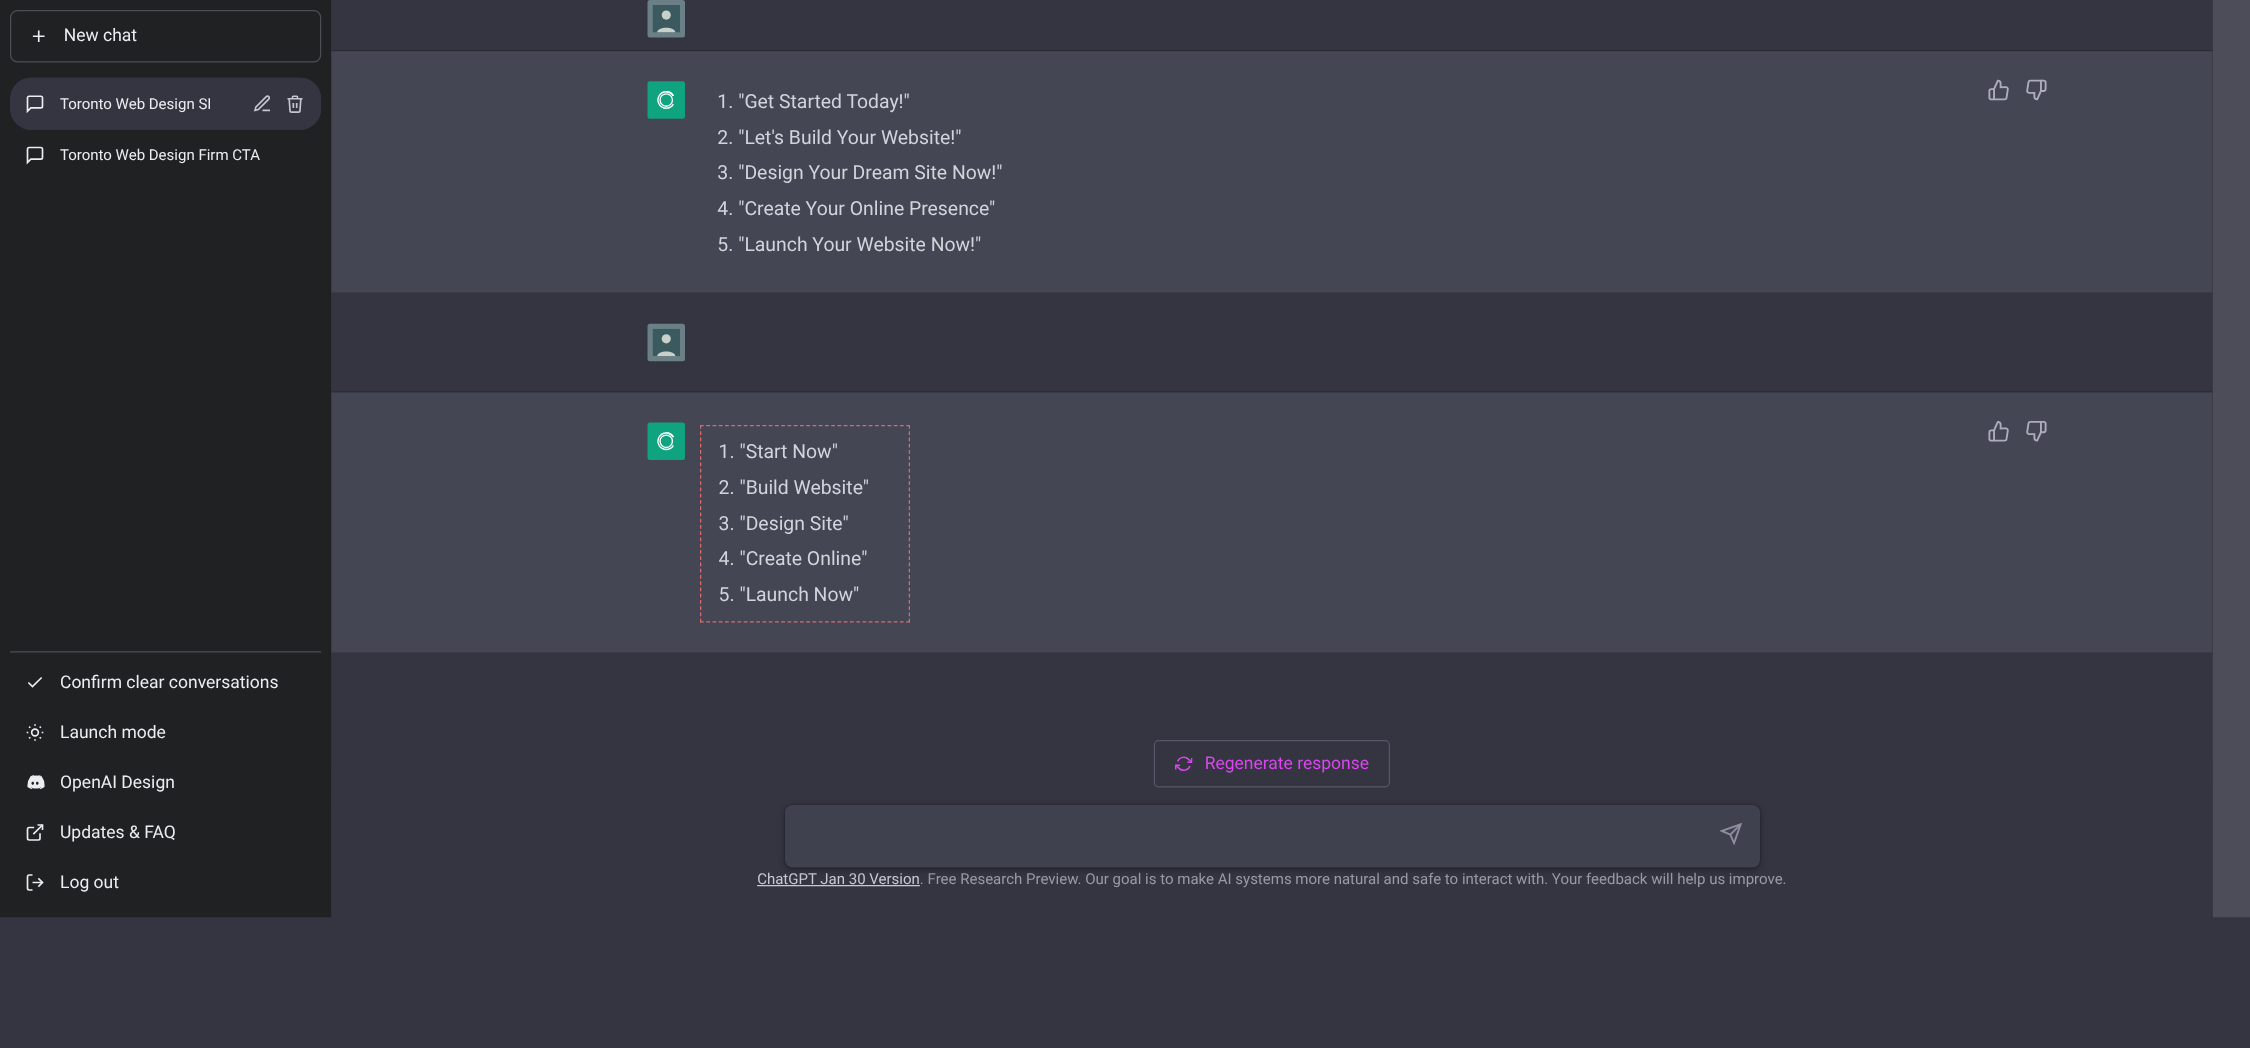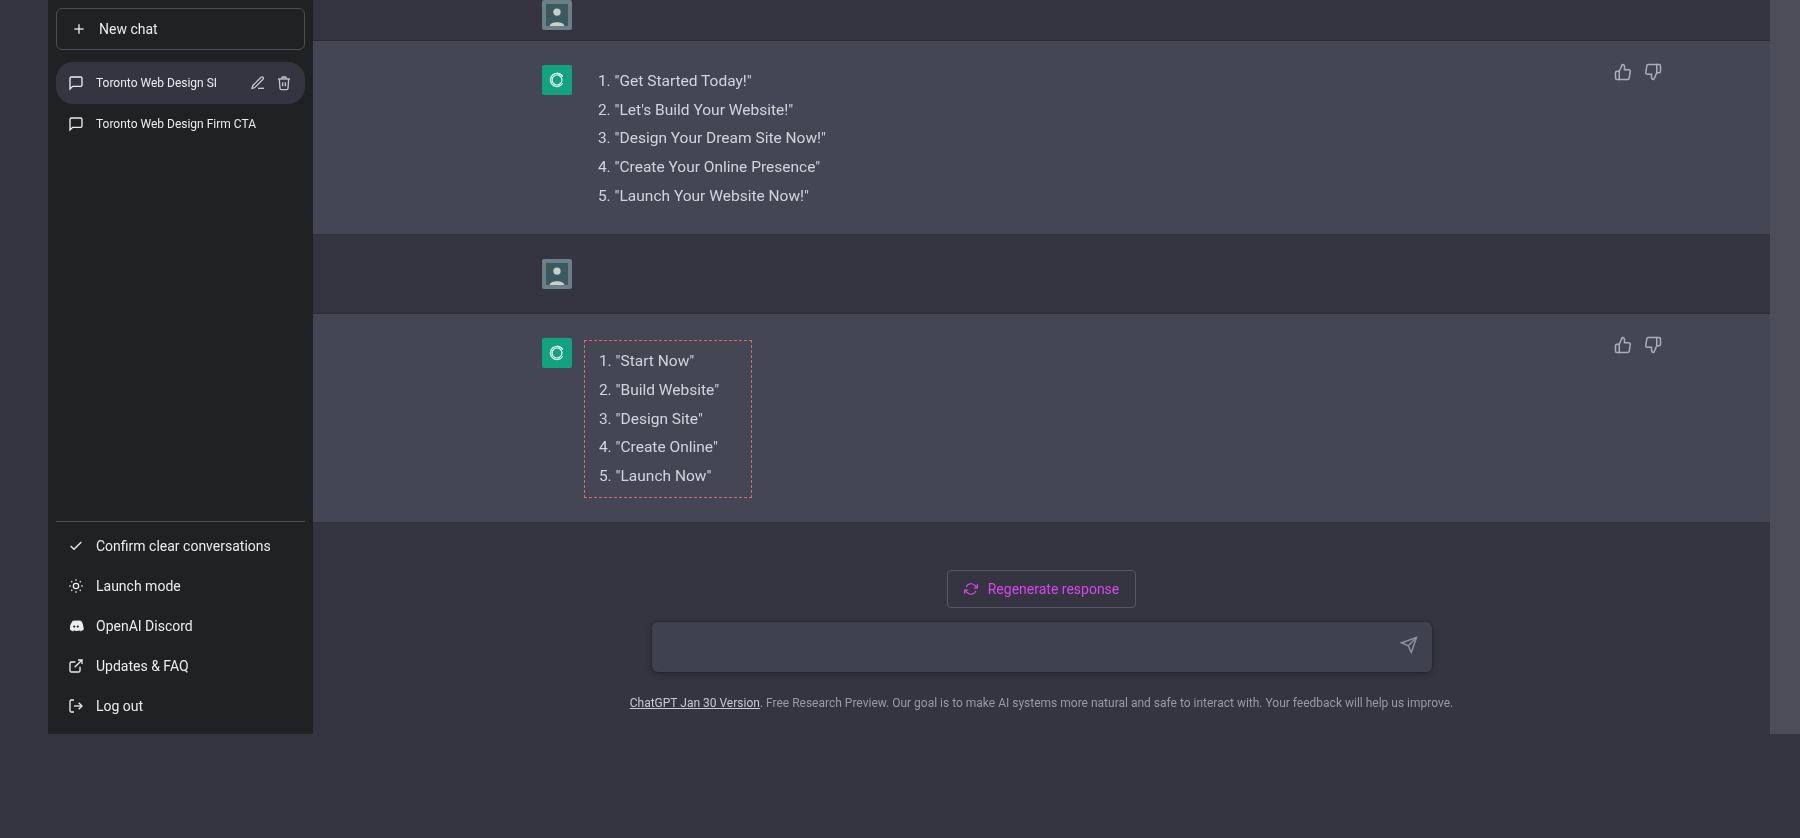--- a/index.html
+++ b/index.html
@@ -1,17 +1,17 @@
 <!DOCTYPE html>
 <html><head>
 <meta charset="utf-8">
 <style>
   * { margin:0; padding:0; box-sizing:border-box; font-family: -apple-system, "Segoe UI", Roboto, Helvetica, Arial, sans-serif; }
   html,body { height:100%; background:#343541; color:#d1d5db; }
-  .app { display:flex; height:734px; width:1800px; overflow:hidden;padding-left:48px; }
+  .app { display:flex; height:734px; width:1800px; overflow:hidden; }
   
   .sidebar { width:265px; background:#202123; display:flex; flex-direction:column; padding:8px; }
   .new-chat { display:flex; align-items:center; gap:12px; padding:12px 14px; border:1px solid #4d4d55; border-radius:6px; color:#ececf1; font-size:14px; cursor:pointer; margin-bottom:8px; }
   .new-chat svg { stroke:#ececf1; }
   .chat-list { flex:1; overflow:hidden; padding:4px 0; }
   .chat-item { display:flex; align-items:center; gap:12px; padding:12px 12px; border-radius:17px; font-size:12px; color:#ececf1; cursor:pointer; }
   .chat-item .title { flex:1; white-space:nowrap; overflow:hidden; text-overflow:ellipsis; }
   .chat-item.active { background:#343541; }
   .chat-item .tools { display:flex; gap:8px; }
   .chat-item:not(.active) .tools { display:none; }
@@ -35,21 +35,21 @@
   .content ol { padding-left:1.1em; }
   .actions { position:absolute; right:-120px; top:22px; display:flex; gap:12px; color:#acacbe; }
   .actions .ib { cursor:pointer; }
   .highlight-box { border:1.5px dashed #d96a6c; padding:6px 32px 6px 14px; margin-left:-14px; display:inline-block; }
   
   .composer-wrap { padding:0 0 24px 0; display:flex; flex-direction:column; align-items:center; background:linear-gradient(180deg, rgba(52,53,65,0), #343541 50%); }
   .regen { display:flex; align-items:center; gap:10px; padding:10px 16px; border:1px solid #565869; border-radius:4px; color:#d946ef; background:#343541; font-size:14px; cursor:pointer; margin-bottom:14px; }
   .composer { width:780px; max-width:90%; background:#40414f; border-radius:6px; box-shadow:0 0 0 1px rgba(0,0,0,.1),0 2px 6px rgba(0,0,0,.3); display:flex; align-items:center; padding:12px 46px 12px 16px; position:relative; min-height:50px; }
   .composer textarea { flex:1; background:transparent; border:none; outline:none; resize:none; color:#ececf1; font-size:15px; height:24px; }
   .send { position:absolute; right:14px; top:50%; transform:translateY(-50%); color:#8e8ea0; cursor:pointer; }
-  .footer-note { margin-top:24px; font-size:12px; color:#9a9aa7; text-align:right; }
+  .footer-note { margin-top:2px; font-size:12px; color:#9a9aa7; text-align:right; }
   .footer-note .ver { text-decoration:underline; color:#c9c9d4; }
   
   .scroll-gut { width:30px; background:#4c4d58; }
 </style>
 </head>
 <body>
 
 <div class="app">
 
   <aside class="sidebar">
@@ -111,21 +111,21 @@
             <line x1="20" y1="12" x2="22" y2="12"></line>
             <line x1="4.93" y1="19.07" x2="6.34" y2="17.66"></line>
             <line x1="17.66" y1="6.34" x2="19.07" y2="4.93"></line>
           </svg>
         <span>Launch mode</span>
       </div>
       <div class="side-link">
         <svg width="16" height="16" viewBox="0 0 24 24" fill="#ececf1">
             <path d="M20 4.4A18 18 0 0 0 15.9 3l-.2.4a15 15 0 0 1 4 1.9 13 13 0 0 0-12 0A13 13 0 0 1 11 3.5L10.8 3A18 18 0 0 0 6.7 4.4 19 19 0 0 0 3 17.5a18 18 0 0 0 5.4 2.7l.7-1.1a10 10 0 0 1-1.8-.9l.4-.3a12 12 0 0 0 11 0l.4.3a10 10 0 0 1-1.8.9l.7 1.1a18 18 0 0 0 5.4-2.7A19 19 0 0 0 20 4.4ZM9.3 14.7c-.9 0-1.6-.8-1.6-1.8s.7-1.8 1.6-1.8 1.6.8 1.6 1.8-.7 1.8-1.6 1.8Zm5.4 0c-.9 0-1.6-.8-1.6-1.8s.7-1.8 1.6-1.8 1.6.8 1.6 1.8-.7 1.8-1.6 1.8Z"></path>
           </svg>
-        <span>OpenAI Discord</span>
+        <span>OpenAI Design</span>
       </div>
       <div class="side-link">
         <svg width="16" height="16" viewBox="0 0 24 24" fill="none" stroke="#ececf1" stroke-width="2">
             <path d="M18 13v6a2 2 0 0 1-2 2H5a2 2 0 0 1-2-2V8a2 2 0 0 1 2-2h6"></path>
             <polyline points="15 3 21 3 21 9"></polyline>
             <line x1="10" y1="14" x2="21" y2="3"></line>
           </svg>
         <span>Updates &amp; FAQ</span>
       </div>
       <div class="side-link">

